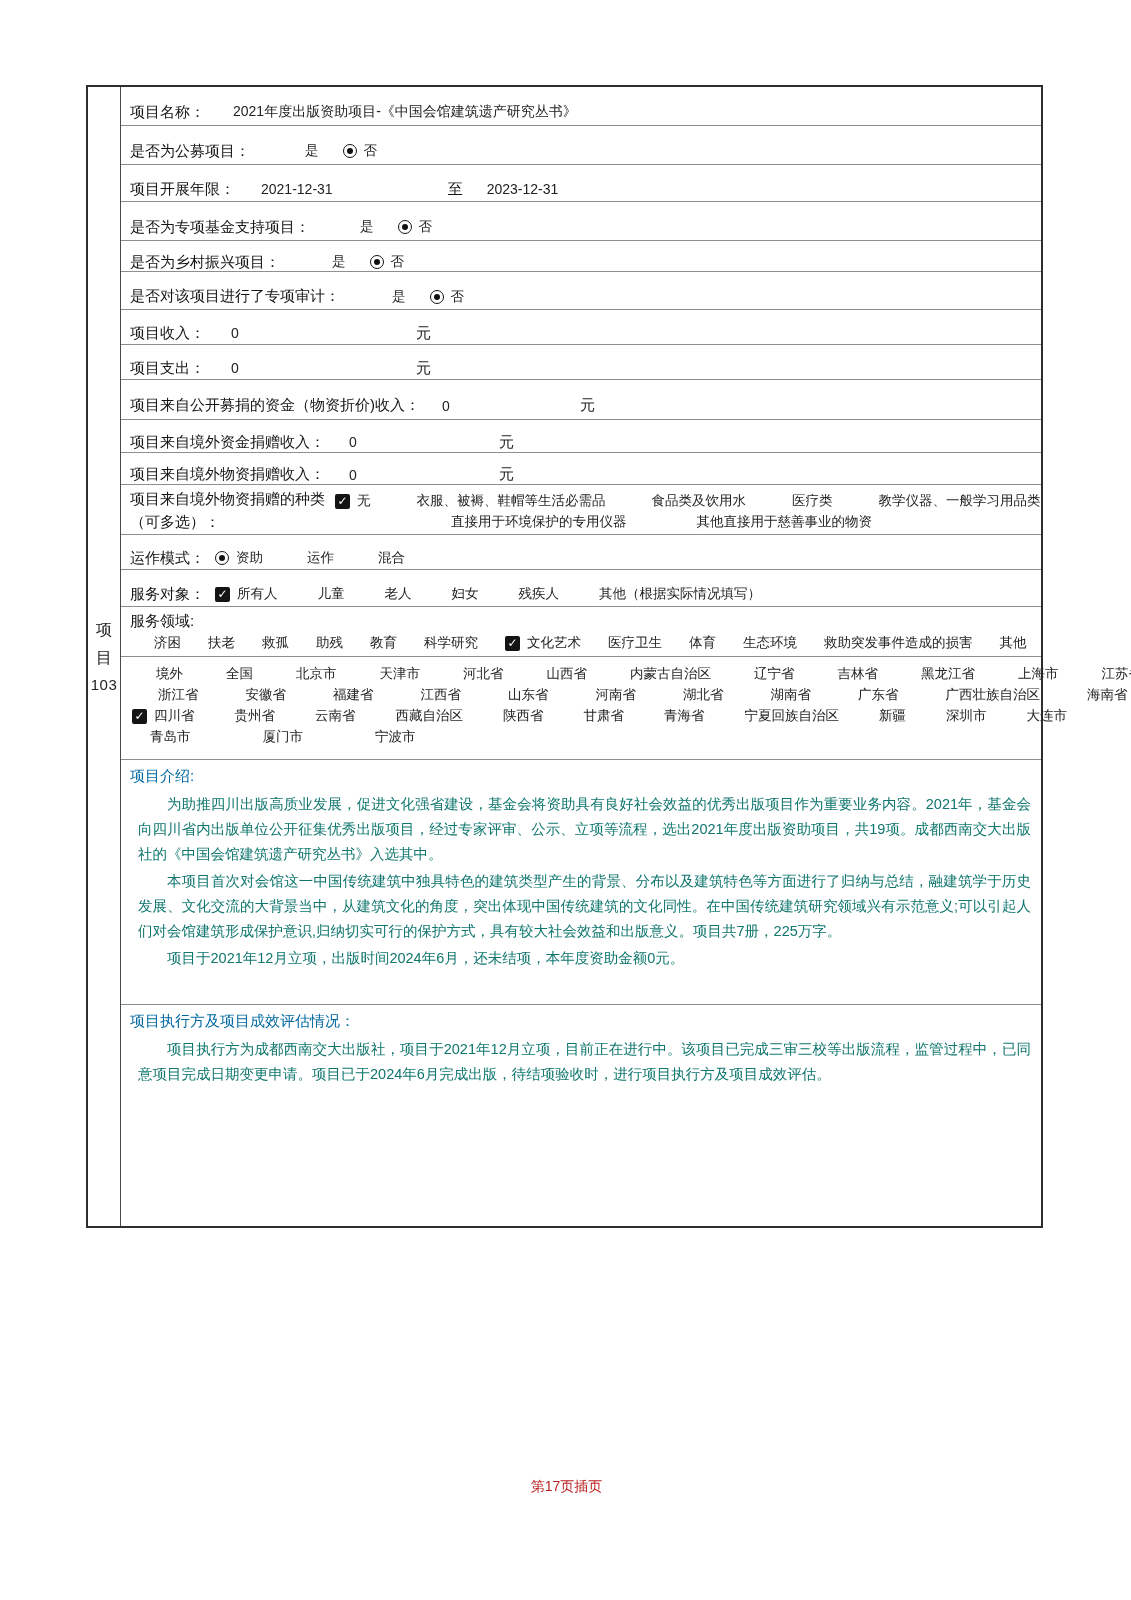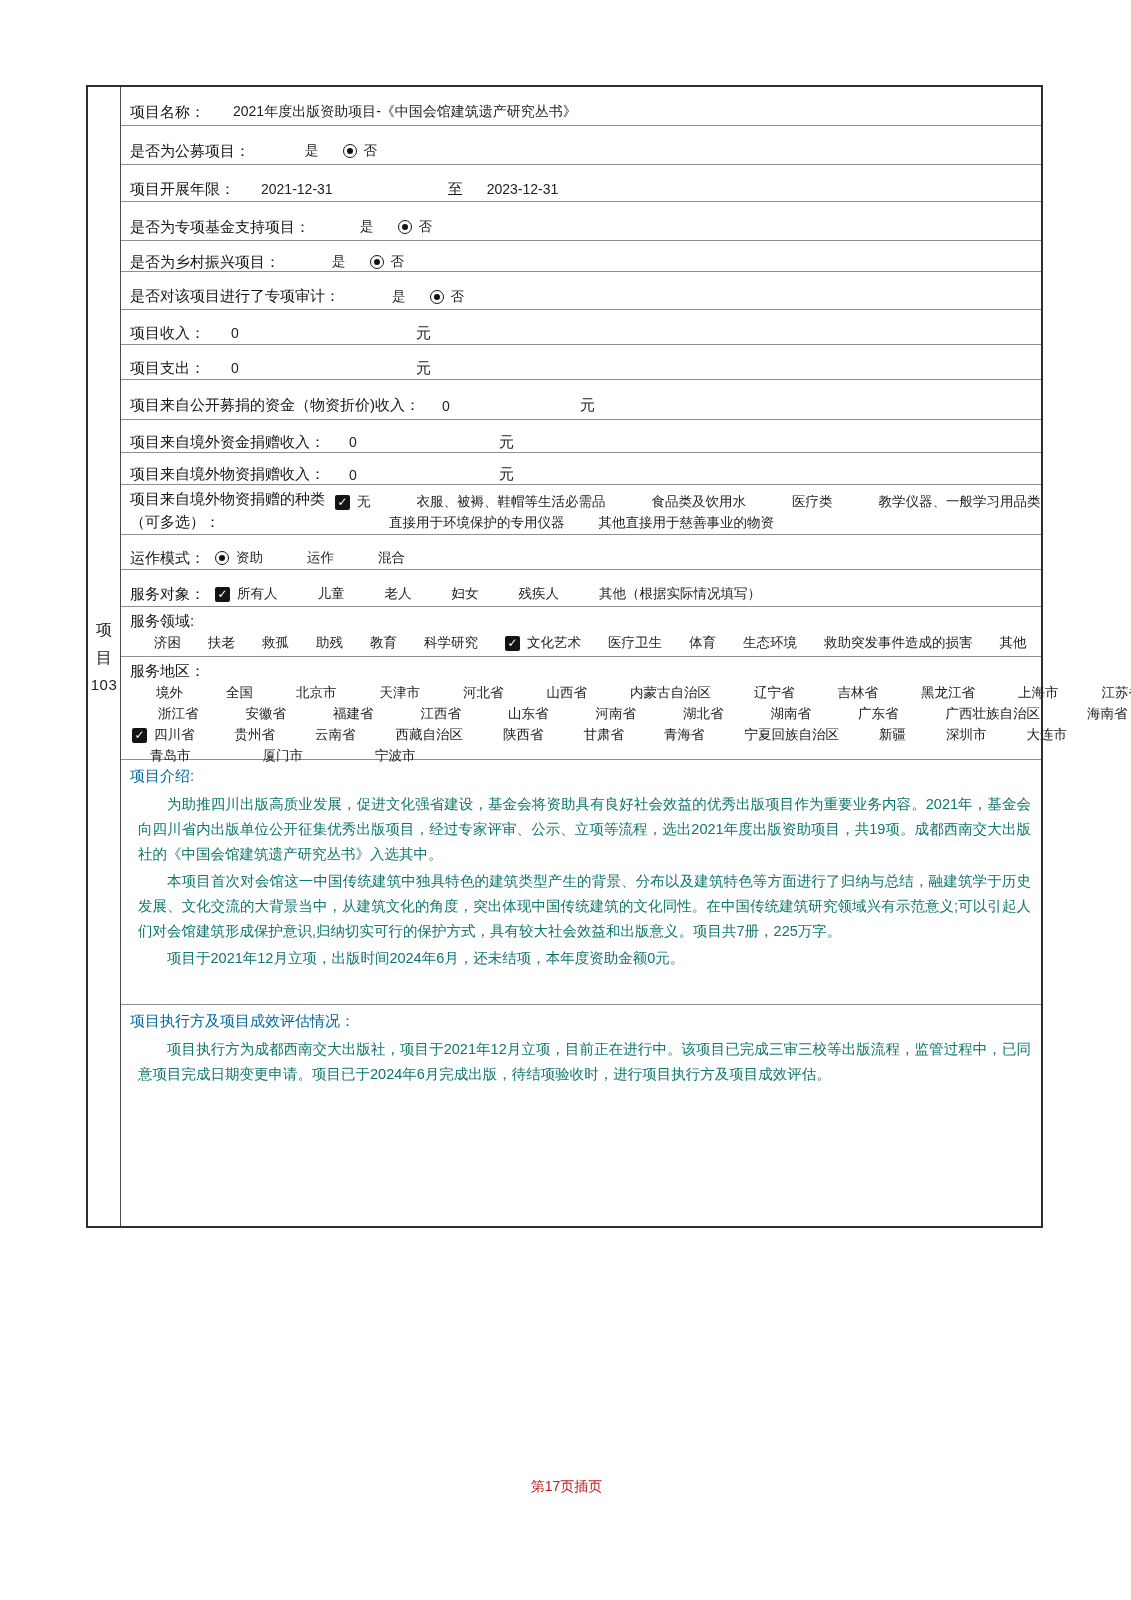--- a/index.html
+++ b/index.html
@@ -214,21 +214,21 @@
       <span class="unit">元</span>
     </div>
 
     <div class="row" style="height:32px">
       <span class="lbl">项目来自境外物资捐赠收入：</span>
       <span class="val" style="margin-left:24px; min-width:150px">0</span>
       <span class="unit">元</span>
     </div>
 
     <div class="row block" style="height:50px">
-      <div style="display:flex; align-items:flex-end">
+      <div style="display:flex; align-items:center">
         <div style="flex:none">
           <div class="lbl">项目来自境外物资捐赠的种类</div>
           <div class="lbl" style="padding-top:4px">（可多选）：</div>
         </div>
         <div style="margin-left:10px">
           <div class="opts" style="gap:46px">
               <span class="opt">
                 <span class="cb">✓</span>
                 <span>无</span>
               </span>
@@ -238,21 +238,21 @@
               <span class="opt">
                 <span>食品类及饮用水</span>
               </span>
               <span class="opt">
                 <span>医疗类</span>
               </span>
               <span class="opt">
                 <span>教学仪器、一般学习用品类</span>
               </span>
             </div>
-          <div class="opts optline" style="gap:34px; margin-left:54px">
+          <div class="opts optline" style="gap:70px; margin-left:116px">
               <span class="opt">
                 <span>直接用于环境保护的专用仪器</span>
               </span>
               <span class="opt">
                 <span>其他直接用于慈善事业的物资</span>
               </span>
             </div>
         </div>
       </div>
     </div>
@@ -335,21 +335,20 @@
           <span class="opt">
             <span>救助突发事件造成的损害</span>
           </span>
           <span class="opt">
             <span>其他</span>
           </span>
         </div>
     </div>
 
     <div class="row block" style="height:103px">
-      <div class="lbl">服务地区：</div>
       <div class="opts optline" style="margin-left:26px; gap:43px">
           <span class="opt">
             <span>境外</span>
           </span>
           <span class="opt">
             <span>全国</span>
           </span>
           <span class="opt">
             <span>北京市</span>
           </span>

